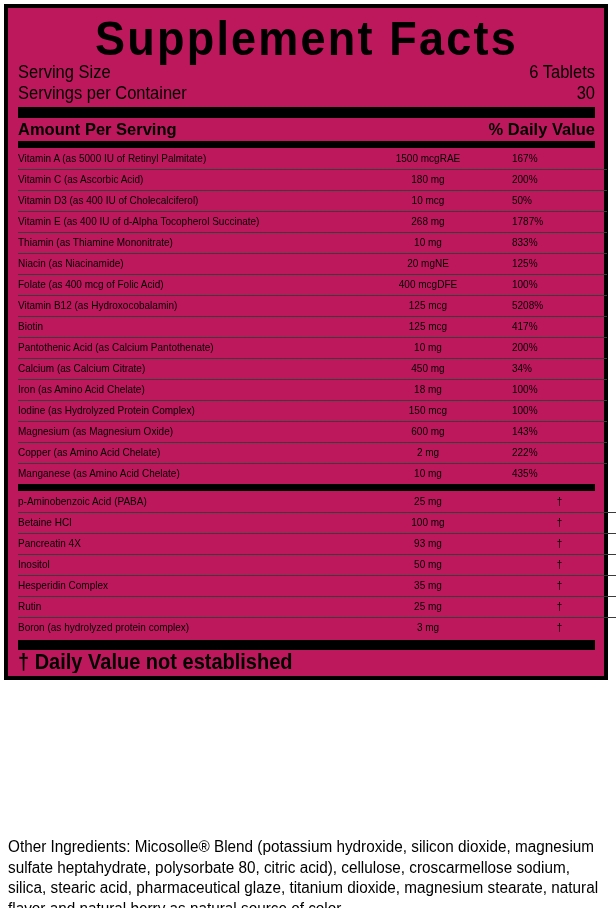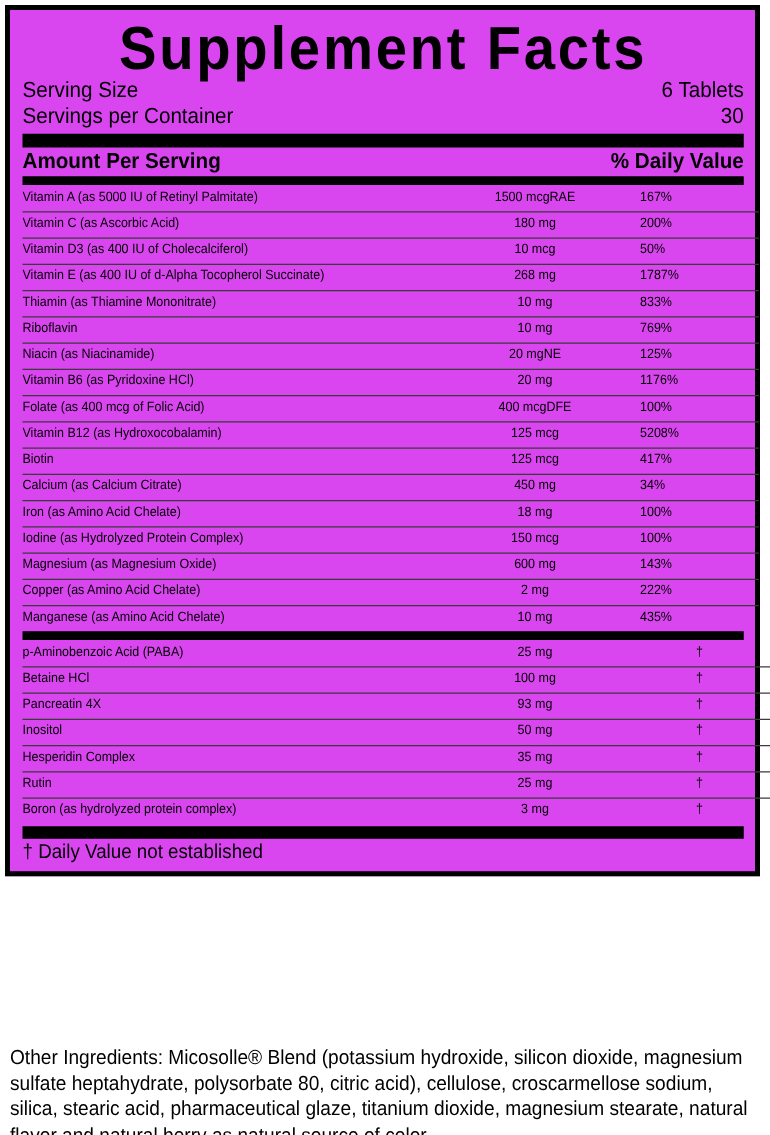--- a/index.html
+++ b/index.html
@@ -15,21 +15,21 @@
     -webkit-font-smoothing: antialiased;
   }
 
   #label {
     position: absolute;
     left: 4px;
     top: 4px;
     width: 604px;
     box-sizing: border-box;
     border: 4px solid #000000;
-    background: #d946ef;
+    background: #be185d;
     padding: 0;
   }
 
   .inner {
     padding: 0 9px 0 10px;
   }
 
   
   .title {
     font-size: 45px;
@@ -103,24 +103,25 @@
   }
   .nut-table tr:last-child td { border-bottom: none; }
   .c-name  { width: 330px; text-align: left; }
   .c-amt   { width: 160px; text-align: center; padding-right: 4px !important; }
   .c-dv    { width: 95px;  text-align: left; }
   .c-dv.dag { text-align: center; padding-right: 24px !important; }
   .nut-table td span { display: inline-block; transform: scaleY(1.07); transform-origin: bottom; }
 
   
   .footnote {
-    font-size: 15px;
+    font-size: 20px;
     line-height: 22px;
     padding: 1px 0 3px 0;
     white-space: nowrap;
+    font-weight: bold;
   }
   .footnote span { display: inline-block; transform: scaleY(1.06); transform-origin: left bottom; }
 
   
   .other-ing {
     position: absolute;
     left: 8px;
     top: 836px;
     width: 600px;
     font-size: 15.3px;
@@ -177,50 +178,45 @@
             <td class="c-name"><span>Vitamin E (as 400 IU of d-Alpha Tocopherol Succinate)</span></td>
             <td class="c-amt"><span>268 mg</span></td>
             <td class="c-dv"><span>1787%</span></td>
           </tr>
           <tr>
             <td class="c-name"><span>Thiamin (as Thiamine Mononitrate)</span></td>
             <td class="c-amt"><span>10 mg</span></td>
             <td class="c-dv"><span>833%</span></td>
           </tr>
           <tr>
-            <td class="c-name"><span>Riboflavin</span></td>
-            <td class="c-amt"><span>10 mg</span></td>
-            <td class="c-dv"><span>769%</span></td>
-          </tr>
-          <tr>
             <td class="c-name"><span>Niacin (as Niacinamide)</span></td>
             <td class="c-amt"><span>20 mgNE</span></td>
             <td class="c-dv"><span>125%</span></td>
           </tr>
           <tr>
-            <td class="c-name"><span>Vitamin B6 (as Pyridoxine HCl)</span></td>
-            <td class="c-amt"><span>20 mg</span></td>
-            <td class="c-dv"><span>1176%</span></td>
-          </tr>
-          <tr>
             <td class="c-name"><span>Folate (as 400 mcg of Folic Acid)</span></td>
             <td class="c-amt"><span>400 mcgDFE</span></td>
             <td class="c-dv"><span>100%</span></td>
           </tr>
           <tr>
             <td class="c-name"><span>Vitamin B12 (as Hydroxocobalamin)</span></td>
             <td class="c-amt"><span>125 mcg</span></td>
             <td class="c-dv"><span>5208%</span></td>
           </tr>
           <tr>
             <td class="c-name"><span>Biotin</span></td>
             <td class="c-amt"><span>125 mcg</span></td>
             <td class="c-dv"><span>417%</span></td>
           </tr>
           <tr>
+            <td class="c-name"><span>Pantothenic Acid (as Calcium Pantothenate)</span></td>
+            <td class="c-amt"><span>10 mg</span></td>
+            <td class="c-dv"><span>200%</span></td>
+          </tr>
+          <tr>
             <td class="c-name"><span>Calcium (as Calcium Citrate)</span></td>
             <td class="c-amt"><span>450 mg</span></td>
             <td class="c-dv"><span>34%</span></td>
           </tr>
           <tr>
             <td class="c-name"><span>Iron (as Amino Acid Chelate)</span></td>
             <td class="c-amt"><span>18 mg</span></td>
             <td class="c-dv"><span>100%</span></td>
           </tr>
           <tr>

